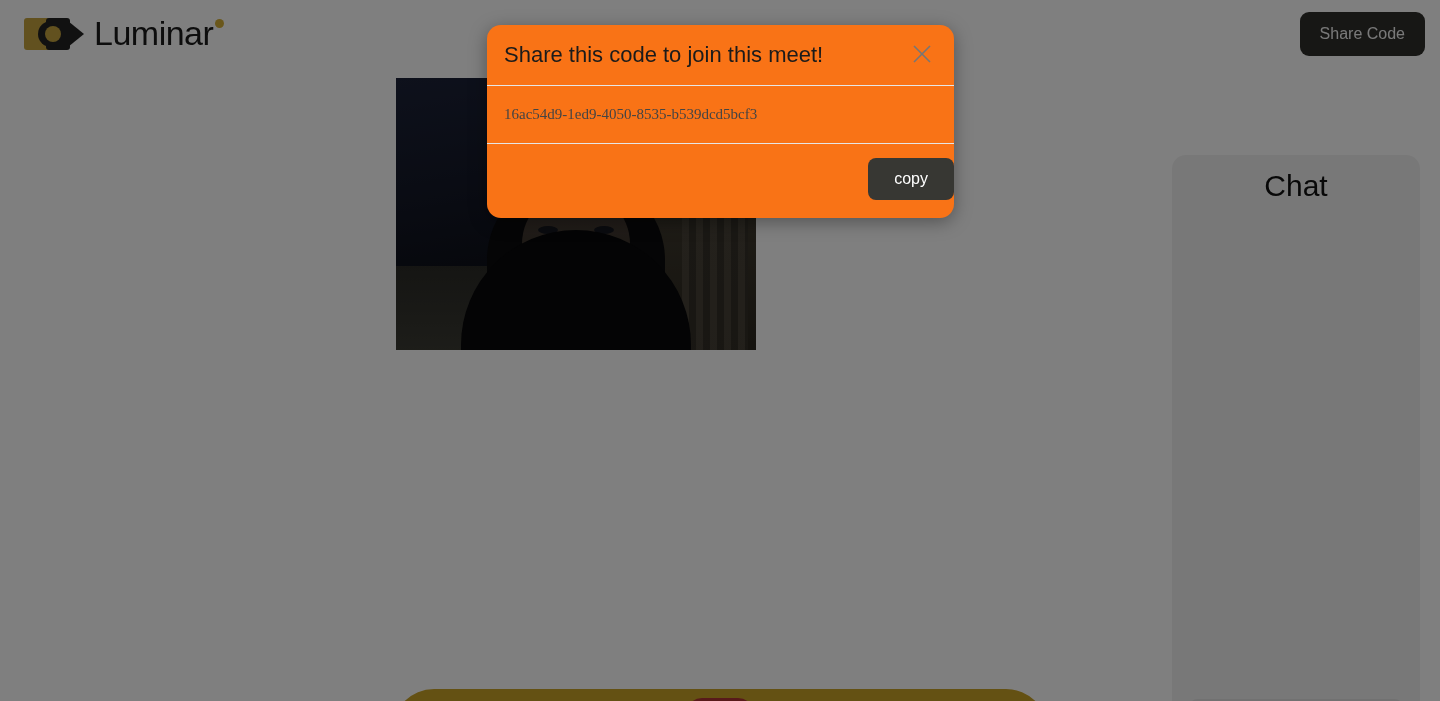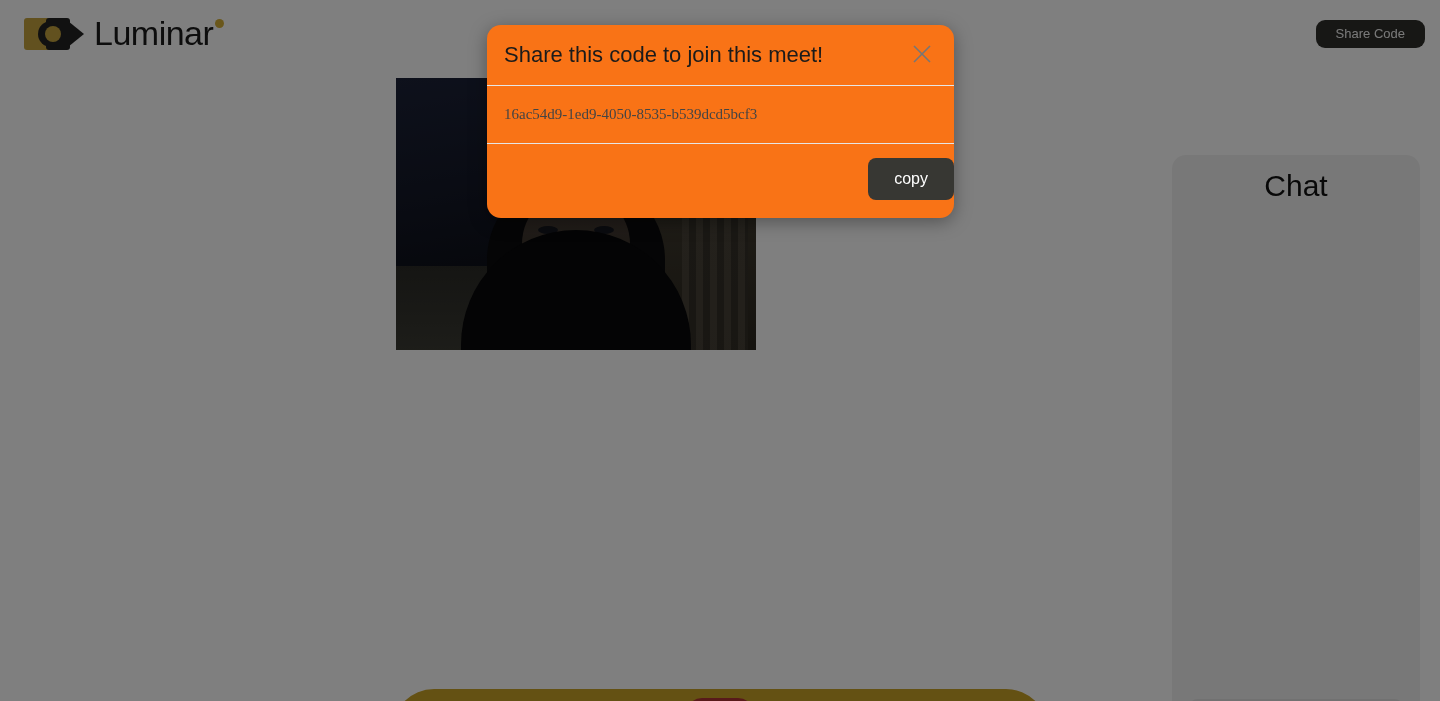--- a/index.html
+++ b/index.html
@@ -48,22 +48,22 @@
     font-size: 34px; color: #1a1a1a; letter-spacing: -0.5px;
     margin-left: 2px; font-weight: 400;
   }
   .logo-dot {
     width: 9px; height: 9px; border-radius: 50%;
     background: #d4af37; align-self: flex-start; margin-top: 9px; margin-left: 2px;
   }
   .share-code-btn {
     background: #2f2f2b; color: #f2f2f2;
     border: none; border-radius: 9px;
-    padding: 0 20px; height: 28px;
-    font-size: 13px; font-family: "Liberation Sans", sans-serif;
+    padding: 0 20px; height: 44px;
+    font-size: 16px; font-family: "Liberation Sans", sans-serif;
     cursor: pointer;
   }
 
   
   .stage {
     position: absolute; top: 67px; left: 0;
     width: 1440px; height: 634px; background: #ffffff; padding-left: 25px;
   }
   .video-tile {
     position: absolute; left: 396px; top: 11px;

